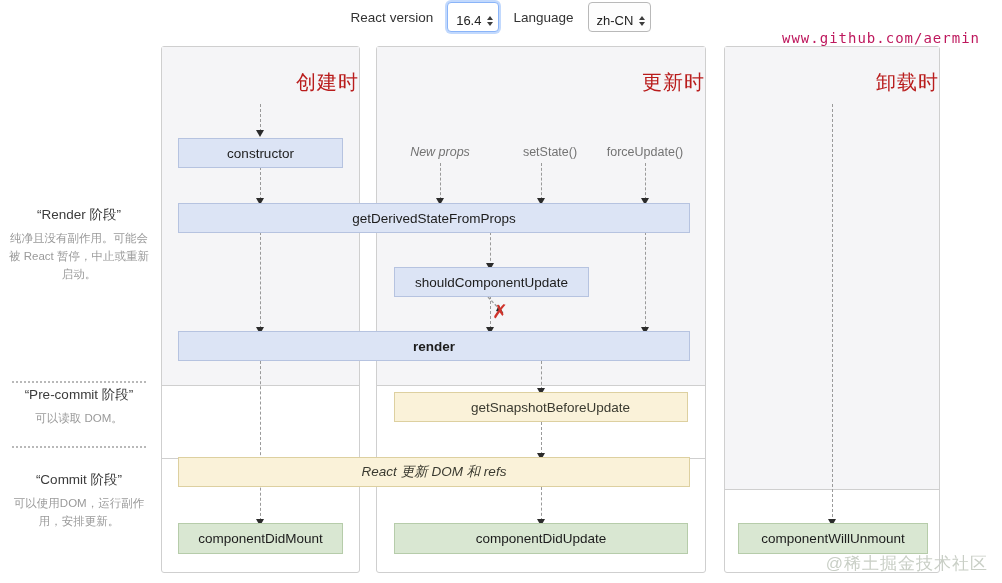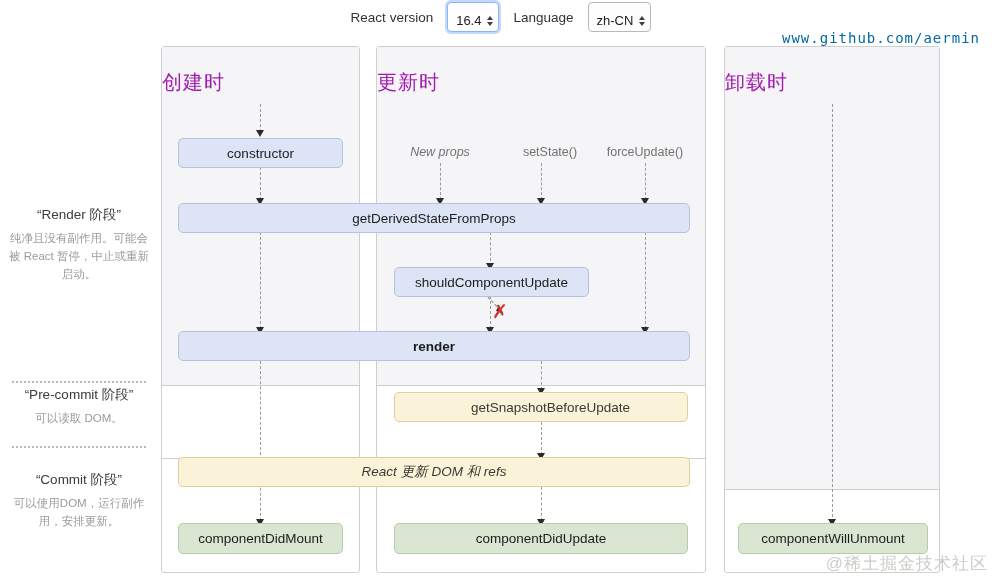--- a/index.html
+++ b/index.html
@@ -33,21 +33,21 @@
   .spinner .up, .spinner .dn {
     width: 0; height: 0; border-left: 3.5px solid transparent; border-right: 3.5px solid transparent;
   }
   .spinner .up { border-bottom: 4.5px solid #3c3c3c; margin-bottom: 2px; }
   .spinner .dn { border-top: 4.5px solid #3c3c3c; }
 
   
   .wm-top {
     position: absolute; right: 22px; top: 30px;
     font-family: "DejaVu Sans Mono", "Liberation Mono", monospace;
-    font-size: 14px; letter-spacing: 1px; color: #0369a1;
+    font-size: 14px; letter-spacing: 1px; color: #be185d;
     white-space: nowrap;
   }
   .wm-bottom {
     position: absolute; right: 14px; bottom: 8px;
     font-size: 17px; color: #c9cfc6; white-space: nowrap;
     letter-spacing: 1px; z-index: 40;
   }
 
   
   .legend { position: absolute; left: 0; top: 46px; width: 158px; height: 527px; }
@@ -80,28 +80,28 @@
   #col-unmount .render-wash { height: 443px; border-bottom: 1px solid #cfcfcf; }
 
   
   .precommit-line {
     position: absolute; left: 0; width: 100%; height: 0;
     border-top: 1px solid #cfcfcf;
   }
 
   .col-title {
     position: absolute; left: 0; top: 0; width: 100%;
-    text-align: left; padding-top: 22px;
-    font-size: 20px; color: #a21caf; letter-spacing: 1px;
+    text-align: right; padding-top: 22px;
+    font-size: 20px; color: #b91c1c; letter-spacing: 1px;
   }
 
   
   .node {
     position: absolute; display: flex; align-items: center; justify-content: center;
-    border-radius: 5px; font-size: 13.5px; text-align: center;
+    border-radius: 0; font-size: 13.5px; text-align: center;
     z-index: 20; white-space: nowrap;
   }
   .node.blue   { background: #dce4f5; border: 1px solid #b6c3e0; color: #1c1c1c; }
   .node.yellow { background: #faf2d9; border: 1px solid #ddd0a0; color: #3a3a30; }
   .node.green  { background: #d9e7d2; border: 1px solid #b6ccaa; color: #1c1c1c; }
   .node.bold   { font-weight: bold; }
   .node.italic { font-style: italic; }
 
   
   .trigger {

